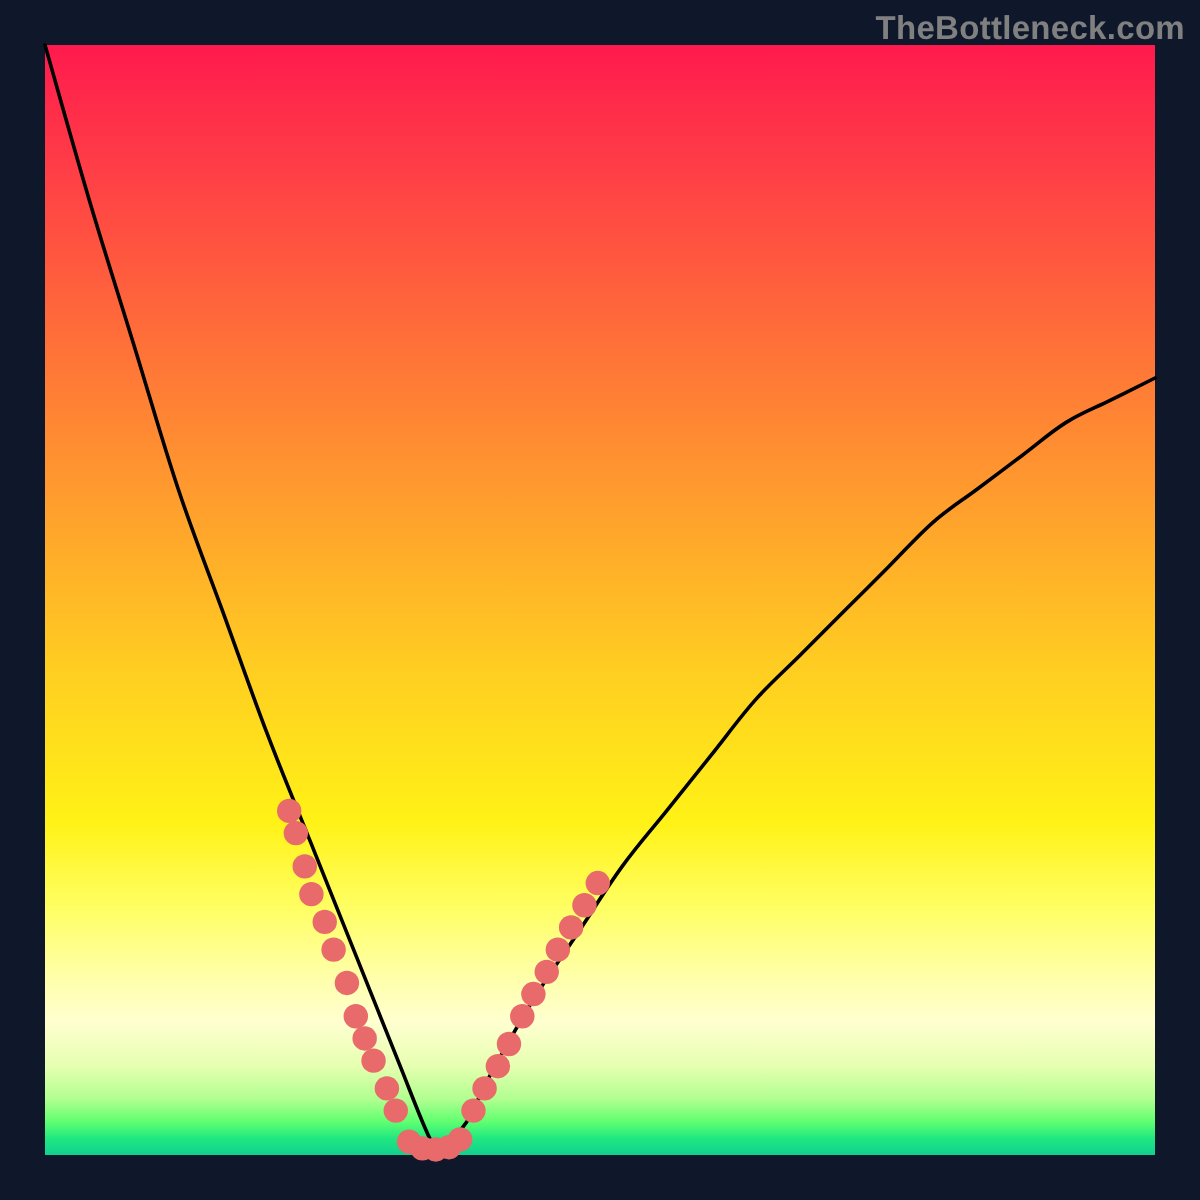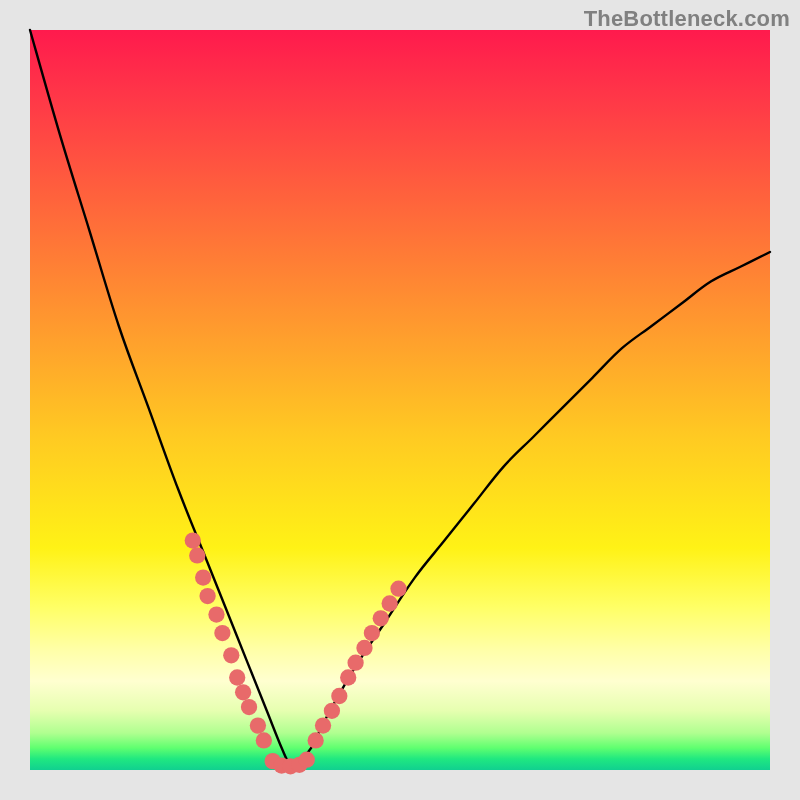--- a/index.html
+++ b/index.html
@@ -8,21 +8,21 @@
     width: 800px;
     height: 800px;
     overflow: hidden;
     background: #000;
     font-family: Arial, Helvetica, sans-serif;
   }
   .stage {
     position: relative;
     width: 800px;
     height: 800px;
-    background: #e5e5e5;
+    background: #0f172a;
   }
   .plot-area {
     position: absolute;
     left: 30px;
     top: 30px;
     width: 740px;
     height: 740px;
     background: linear-gradient(to bottom,
       #ff1a4d 0%,
       #ff3a47 10%,

